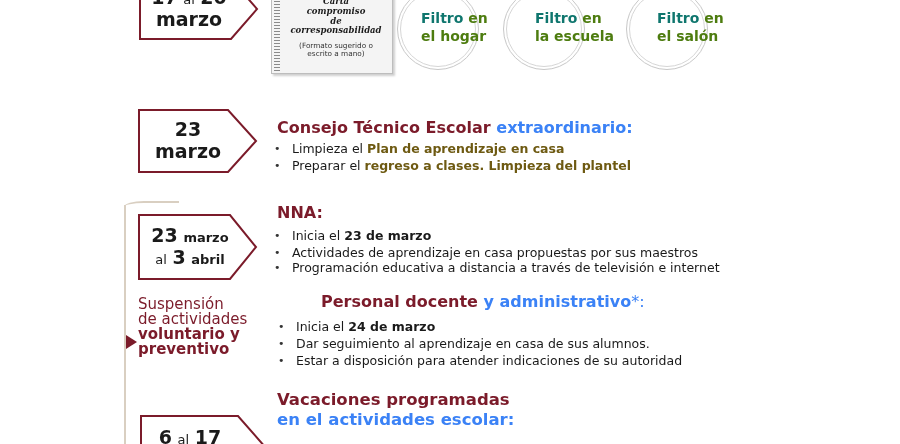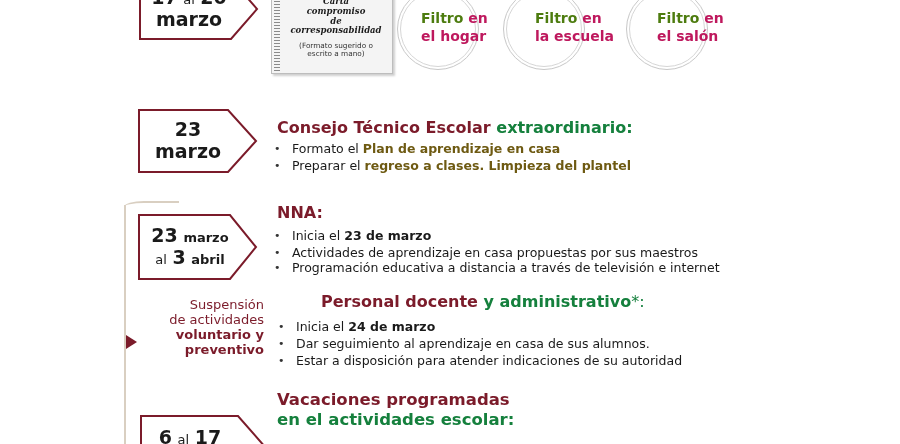--- a/index.html
+++ b/index.html
@@ -50,27 +50,27 @@
       position: absolute; width: 82px; height: 82px; border-radius: 50%;
       border: 1px solid #c8c8c8; box-sizing: border-box;
     }
     .circle::after {
       content: ""; position: absolute; left: 2px; top: 2px; right: 2px; bottom: 2px;
       border-radius: 50%; border: 1px solid #d6d6d6;
     }
     .filter-label {
       position: absolute; font-weight: bold; font-size: 14px; line-height: 1.25;
     }
-    .filter-label .k { color: #4d7c0f; }
-    .filter-label .r { color: #be185d; }
+    .filter-label .k { color: #0f766e; }
+    .filter-label .r { color: #4d7c0f; }
 
     
     .heading { font-weight: bold; font-size: 16px; line-height: 1.2; }
     .maroon { color: #7b1b2a; }
-    .black { color: #15803d; }
+    .black { color: #3b82f6; }
     .gold { color: #6e5a12; font-weight: bold; }
     ul.bul { list-style: none; margin: 0; padding: 0; }
     ul.bul li {
       position: relative; padding-left: 20px; font-size: 12.5px; line-height: 17px; color: #1a1a1a;
     }
     ul.bul li::before {
       content: "•"; position: absolute; left: 2px; top: 0; font-size: 11px; color: #333;
     }
     ul.bul li b { font-weight: bold; }
 
@@ -83,21 +83,21 @@
       border-top: 2px solid #d9cfc1; border-top-left-radius: 20px 6px;
       box-sizing: border-box;
     }
     .bracket-arrow {
       position: absolute; left: 126px; top: 335px; width: 0; height: 0;
       border-top: 7px solid transparent; border-bottom: 7px solid transparent;
       border-left: 11px solid #7b1b2a;
     }
     .susp-text {
       position: absolute; left: 138px; top: 297px; width: 126px;
-      text-align: right; font-size: 13px; line-height: 15px; color: #7b1b2a;
+      text-align: left; font-size: 15px; line-height: 15px; color: #7b1b2a;
     }
     .susp-text .b { font-weight: bold; }
   </style>
 </head>
 <body>
 
 <div class="tag" style="left:139px; top:-22px; width:120px; height:62px;">
   <svg width="120" height="62">
     <polygon points="1,1 92,1 118,31 92,61 1,61" fill="#fff" stroke="#7b1b2a" stroke-width="2"></polygon>
   </svg>
@@ -156,21 +156,21 @@
     <div class="big">23</div>
     <div class="big">marzo</div>
   </div>
 </div>
 
 <div class="abs heading" style="left:277px; top:118px;">
   <span class="maroon">Consejo Técnico Escolar</span>
   <span class="black">extraordinario:</span>
 </div>
 <ul class="abs bul" style="left:272px; top:140px;">
-  <li><span>Formato el </span><span class="gold">Plan de aprendizaje en casa</span></li>
+  <li><span>Limpieza el </span><span class="gold">Plan de aprendizaje en casa</span></li>
   <li><span>Preparar el </span><span class="gold">regreso a clases. Limpieza del plantel</span></li>
 </ul>
 
 <div class="bracket-top"></div>
 <div class="bracket-line"></div>
 <div class="bracket-arrow"></div>
 
 <div class="tag" style="left:138px; top:214px; width:120px; height:66px;">
   <svg width="120" height="66">
     <polygon points="1,1 92,1 118,33 92,65 1,65" fill="#fff" stroke="#7b1b2a" stroke-width="2"></polygon>

